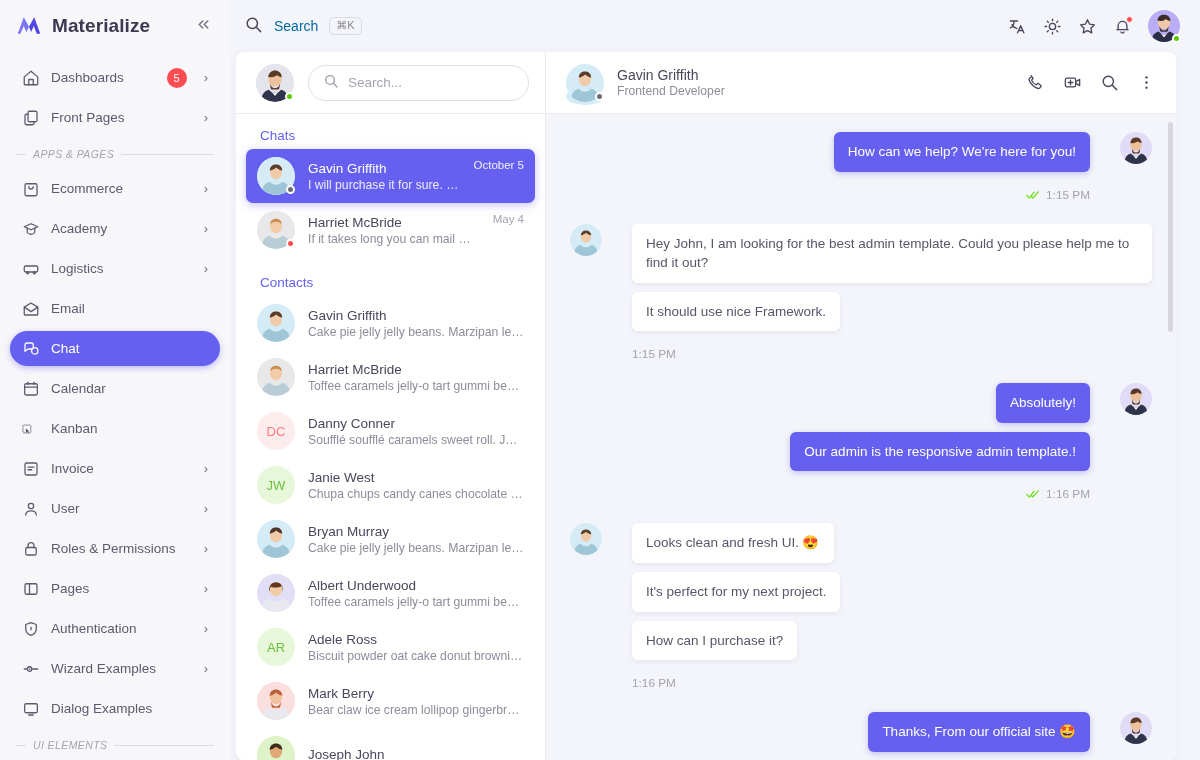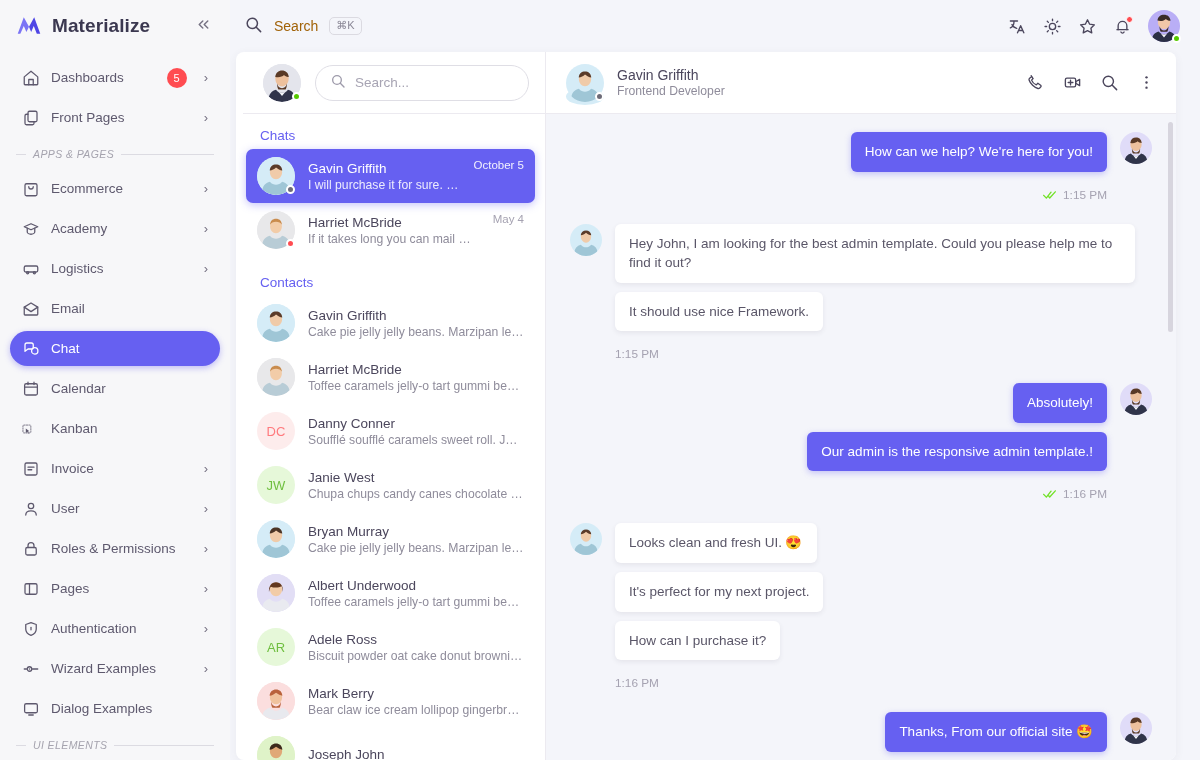--- a/index.html
+++ b/index.html
@@ -65,21 +65,21 @@
 
   
   .main { flex: 1; display: flex; flex-direction: column; min-width: 0; }
 
   .topbar {
     height: 52px; flex: 0 0 52px;
     display: flex; align-items: center;
     padding: 0 20px 0 14px; gap: 10px;
   }
   .topsearch { display: flex; align-items: center; gap: 11px; cursor: pointer; }
-  .topsearch .sp { font-size: 14px; color: #a16207; }
+  .topsearch .sp { font-size: 14px; color: #0369a1; }
   .kbd {
     border: 1px solid #dbdae1; border-radius: 5px;
     font-size: 11px; color: #8b8897; padding: 2px 6px 3px 6px;
     line-height: 1;
   }
   .topbar .spacer { flex: 1; }
   .topicons { display: flex; align-items: center; gap: 16px; }
   .topicons .ti { cursor: pointer; color: #4b465c; display: flex; position: relative; }
   .dot-red {
     position: absolute; right: -1px; top: -1px;
@@ -100,21 +100,21 @@
     border-radius: 8px; overflow: hidden;
     box-shadow: 0 2px 10px rgba(75,70,92,.06);
     min-height: 0;
   }
 
   
   .chat-list { width: 310px; flex: 0 0 310px; display: flex; flex-direction: column; border-right: 1px solid #eceaf0; min-height:0; }
   .cl-head {
     height: 62px; flex: 0 0 62px;
     display: flex; align-items: center; gap: 14px;
-    padding: 0 16px 0 20px; border-bottom: 1px solid #eceaf0; margin-left: 7px;
+    padding: 0 16px 0 20px; border-bottom: 1px solid #eceaf0;
   }
   .cl-search {
     flex: 1; height: 36px; border: 1px solid #dfdee5;
     border-radius: 18px; display: flex; align-items: center;
     gap: 9px; padding: 0 14px; cursor: text;
   }
   .cl-search input {
     border: none; outline: none; font-size: 13.5px;
     color: #4b465c; width: 100%; background: transparent;
     font-family: "Liberation Sans", sans-serif;
@@ -162,21 +162,21 @@
   .ch-meta { flex: 1; min-width: 0; }
   .ch-name { font-size: 14px; color: #4b465c; }
   .ch-role { font-size: 12.2px; color: #8f8c9b; margin-top: 1px; }
   .ch-acts { display: flex; align-items: center; gap: 18px; color: #4b465c; }
   .ch-acts .ti { cursor: pointer; display: flex; }
 
   .conv-body {
     flex: 1; overflow: hidden; padding: 18px 24px 0 24px;
     position: relative; min-height: 0;
   }
-  .grp { display: flex; gap: 13px; margin-bottom: 22px; }
+  .grp { display: flex; gap: 30px; margin-bottom: 22px; }
   .grp.out { flex-direction: row-reverse; }
   .grp-ava { width: 32px; height: 32px; flex: 0 0 32px; }
   .grp-ava .av-img { width: 32px; height: 32px; border-radius: 50%; overflow: hidden; }
   .grp-bubbles { display: flex; flex-direction: column; gap: 9px; max-width: 540px; }
   .grp.out .grp-bubbles { align-items: flex-end; }
   .bub {
     border-radius: 6px; font-size: 13.5px; line-height: 1.45;
     padding: 10px 14px; width: fit-content; max-width: 100%;
   }
   .bub.in { background: #fff; color: #5a5668; box-shadow: 0 2px 5px rgba(75,70,92,.09); }

